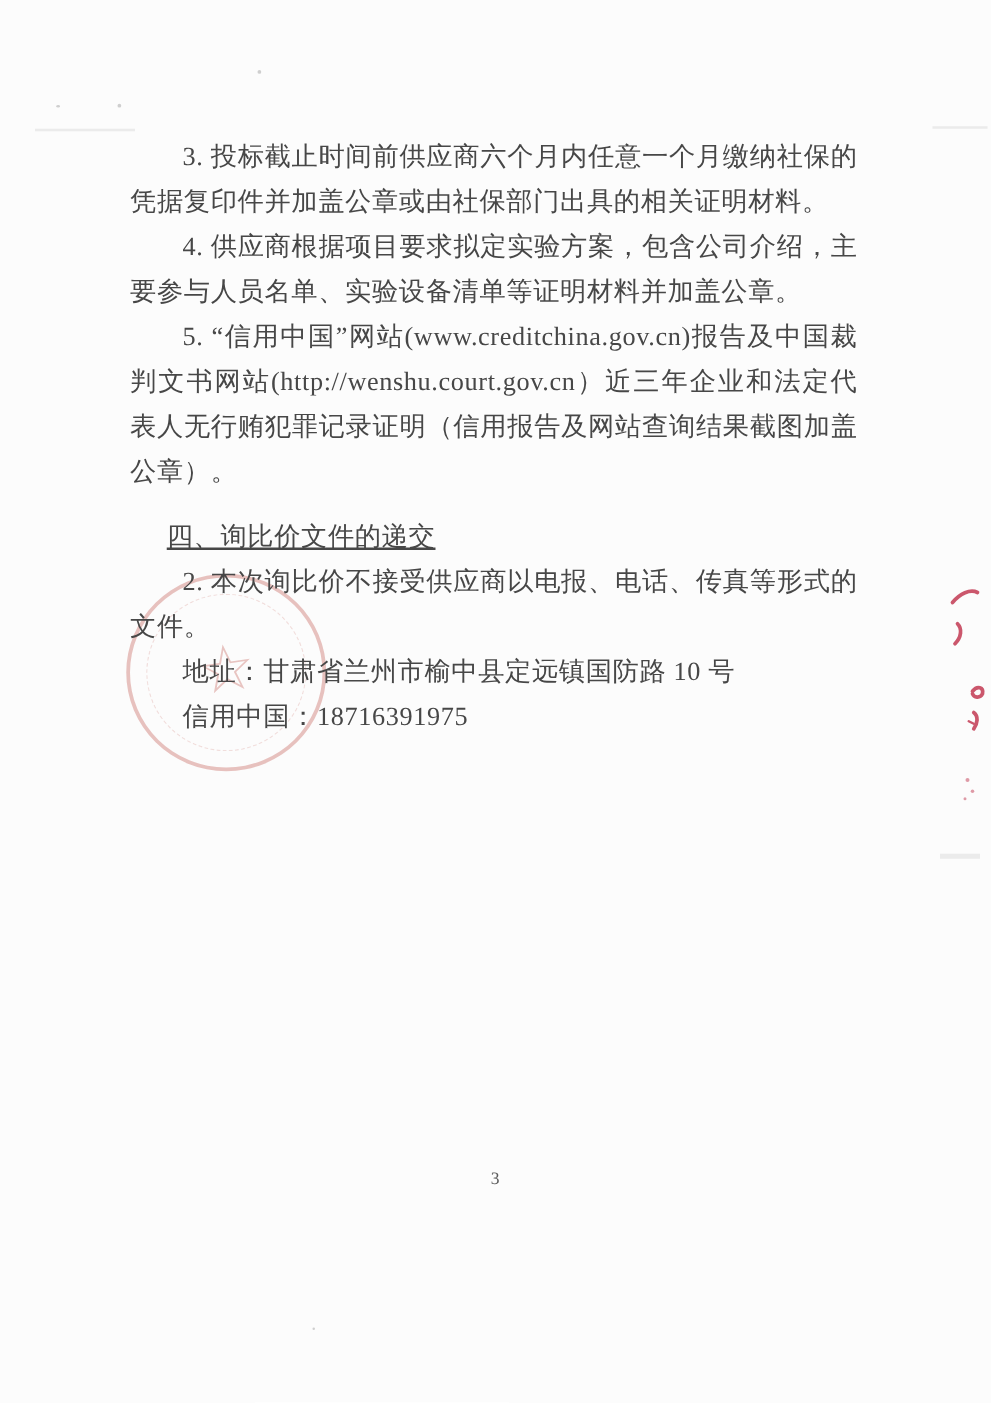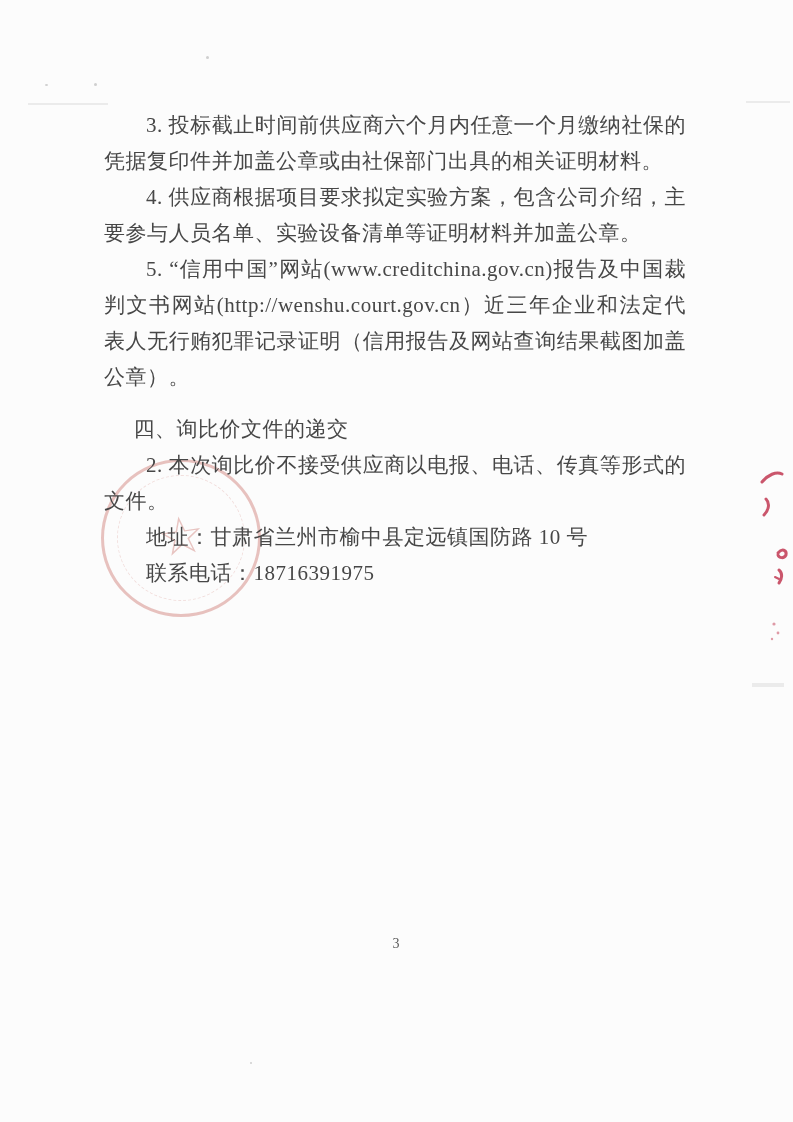--- a/index.html
+++ b/index.html
@@ -18,21 +18,21 @@
     top: 107px;
     width: 582px;
     font-size: 21px;
     line-height: 36px;
     letter-spacing: 0.5px;
     color: var(--ink, #474747);
     text-align: justify;
   }
   .textbody p { margin: 0; }
   .clause { text-indent: 2em; }
-  .heading { text-indent: 1.4em; }
+  .heading { text-indent: 1.4em; text-decoration: underline; }
   .gap-lg { margin-top: 16px !important; }
   .gap-sm { margin-top: 8px !important; }
   .contact-line { text-indent: 2em; }
   .pagenum {
     position: absolute;
     top: 936px;
     left: 0;
     width: 793px;
     text-align: center;
     font-size: 14px;
@@ -89,21 +89,21 @@
 
   <div class="textbody">
     <p class="clause">3. 投标截止时间前供应商六个月内任意一个月缴纳社保的凭据复印件并加盖公章或由社保部门出具的相关证明材料。</p>
     <p class="clause">4. 供应商根据项目要求拟定实验方案，包含公司介绍，主要参与人员名单、实验设备清单等证明材料并加盖公章。</p>
     <p class="clause">5. “信用中国”网站(www.creditchina.gov.cn)报告及中国裁判文书网站(http://wenshu.court.gov.cn）近三年企业和法定代表人无行贿犯罪记录证明（信用报告及网站查询结果截图加盖公章）。</p>
 
     <p class="heading gap-lg">四、询比价文件的递交</p>
     <p class="clause">2. 本次询比价不接受供应商以电报、电话、传真等形式的文件。</p>
 
     <p class="contact-line"><span>地址：</span><span>甘肃省兰州市榆中县定远镇国防路 10 号</span></p>
-    <p class="contact-line"><span>联系电话：</span><span>18716391975</span></p>
+    <p class="contact-line"><span>信用中国：</span><span>18716391975</span></p>
   </div>
 
   <svg class="pen-marks" width="41" height="185" viewBox="0 0 41 185">
     <g stroke="#c23a53" stroke-width="3" stroke-linecap="round" fill="none" opacity="0.85">
       <path d="M10,20 C16,13 24,9 30,12"></path>
       <path d="M14,37 C18,41 17,48 12,53"></path>
       <path d="M26,91 C30,86 35,88 34,93 C32,97 27,96 26,93"></path>
       <path d="M27,108 C31,111 30,117 27,121"></path>
       <path d="M23,115 L27,117" stroke-width="2"></path>
     </g>

